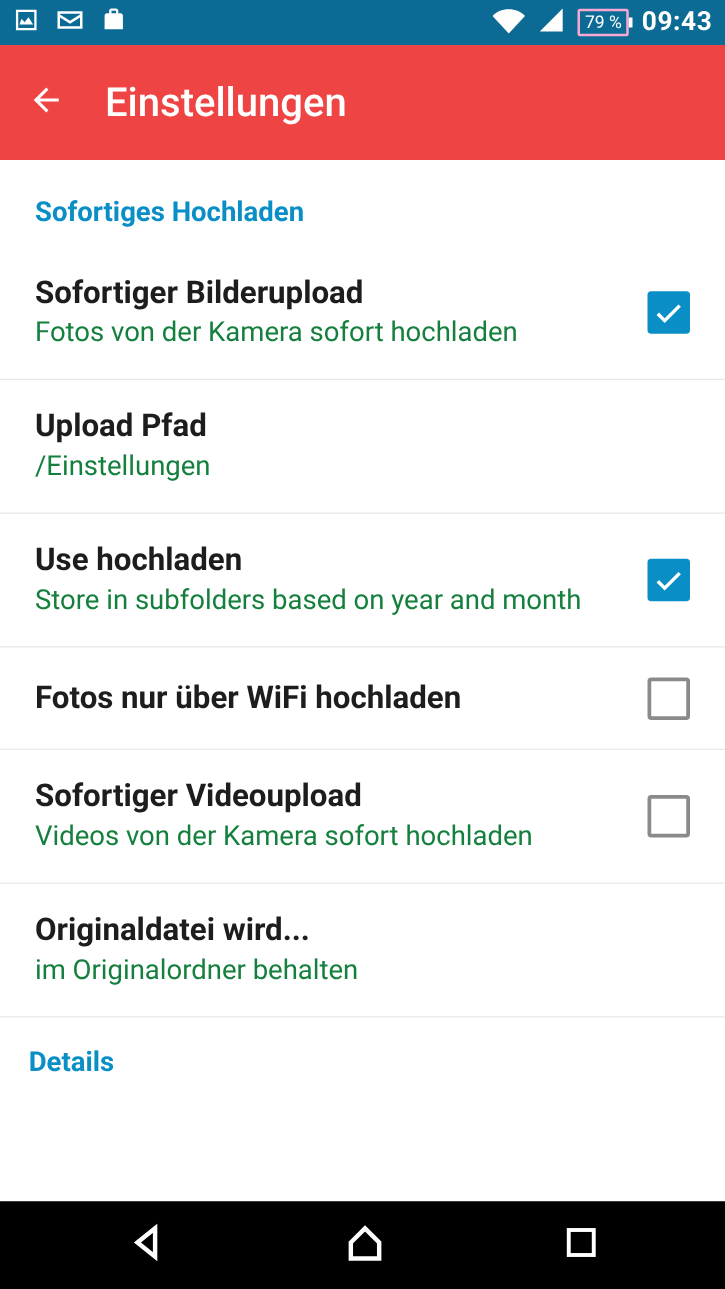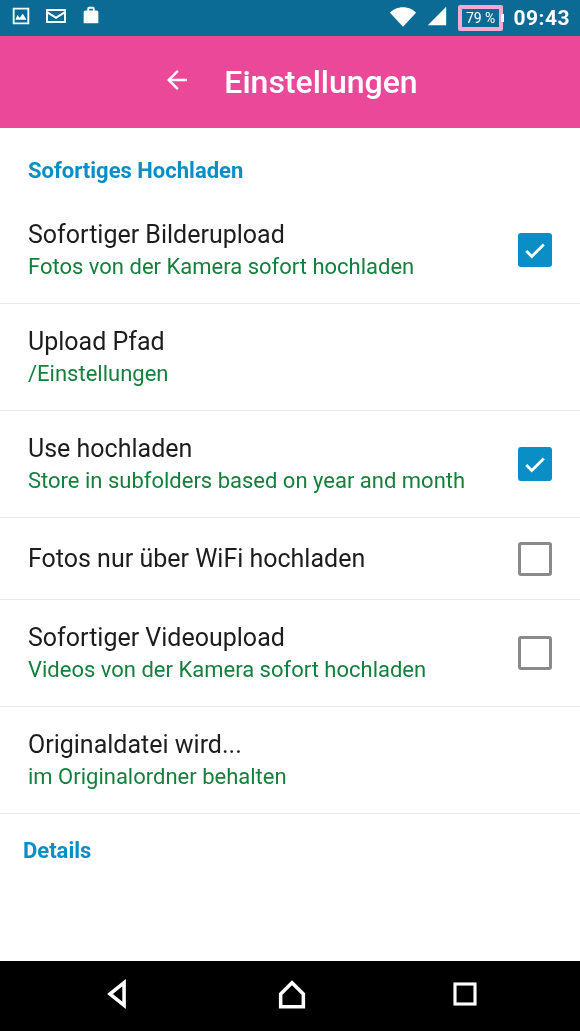--- a/index.html
+++ b/index.html
@@ -30,21 +30,21 @@
       gap: 12px;
       align-items: center;
     }
     .status-icons-right {
       margin-left: auto;
       display: flex;
       gap: 10px;
       align-items: center;
     }
     .battery-box {
-      border: 4px solid #f9a8d4;
+      border: 2px solid #f9a8d4;
       border-radius: 2px;
       padding: 0 4px;
       font-size: 14px;
       line-height: 18px;
       position: relative;
     }
     .battery-box::after {
       content: "";
       position: absolute;
       right: -5px;
@@ -52,27 +52,26 @@
       width: 3px;
       height: 8px;
       background: #fff;
     }
     .clock {
       font-size: 21px;
       font-weight: 700;
       letter-spacing: 0.5px;
     }
     .app-bar {
-      background: #ec4899;
+      background: #ef4444;
       height: 92px;
       display: flex;
       align-items: center;
       padding: 0 22px;
       gap: 32px;
-      justify-content: center;
     }
     .app-bar-title {
       color: #fff;
       font-size: 32px;
       font-weight: 500;
     }
     .arrow-back svg {
       width: 30px;
       height: 30px;
       fill: #fff;
@@ -98,21 +97,21 @@
     .item:last-of-type {
       border-bottom: none;
     }
     .item-text {
       flex: 1;
       padding-right: 12px;
     }
     .item-title {
       color: #1d1d1d;
       font-size: 25px;
-      font-weight: 400;
+      font-weight: 700;
       line-height: 32px;
     }
     .item-subtitle {
       color: #15803d;
       font-size: 22px;
       line-height: 28px;
       margin-top: 2px;
     }
     .checkbox {
       width: 34px;

